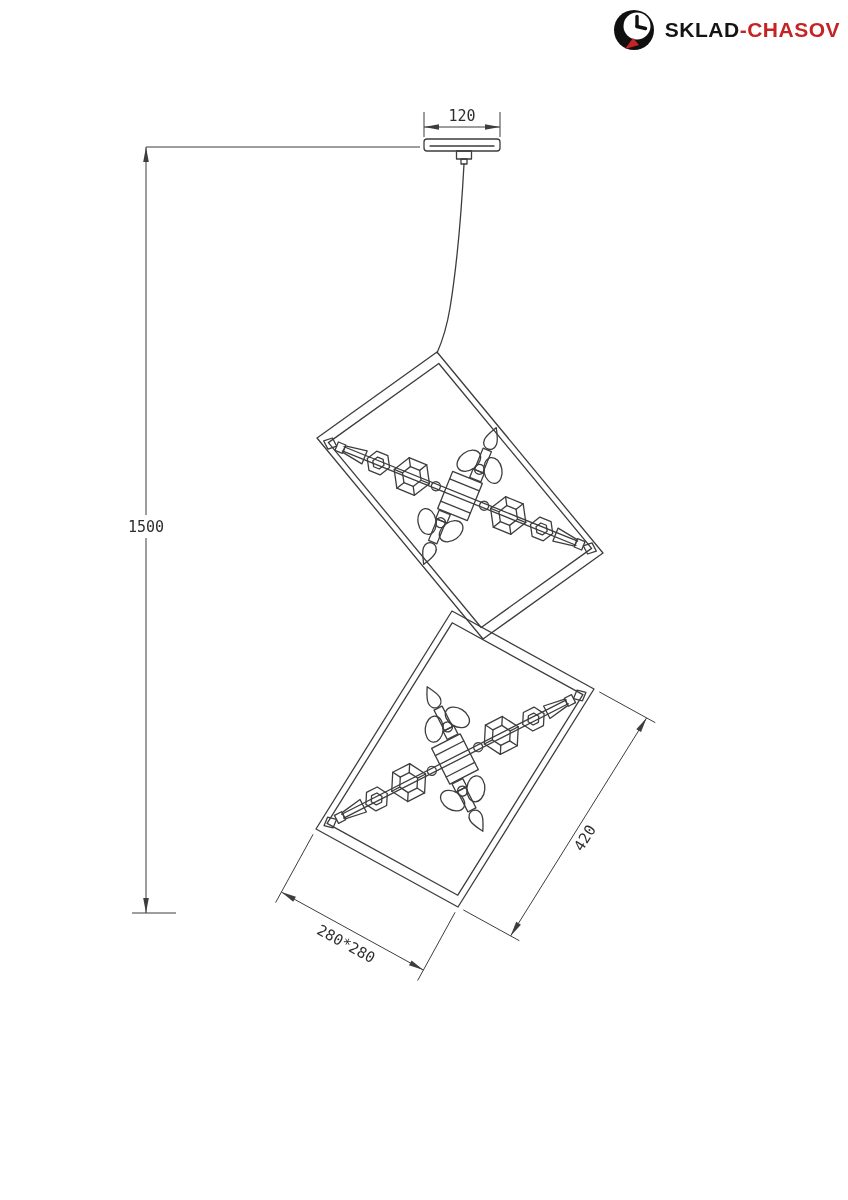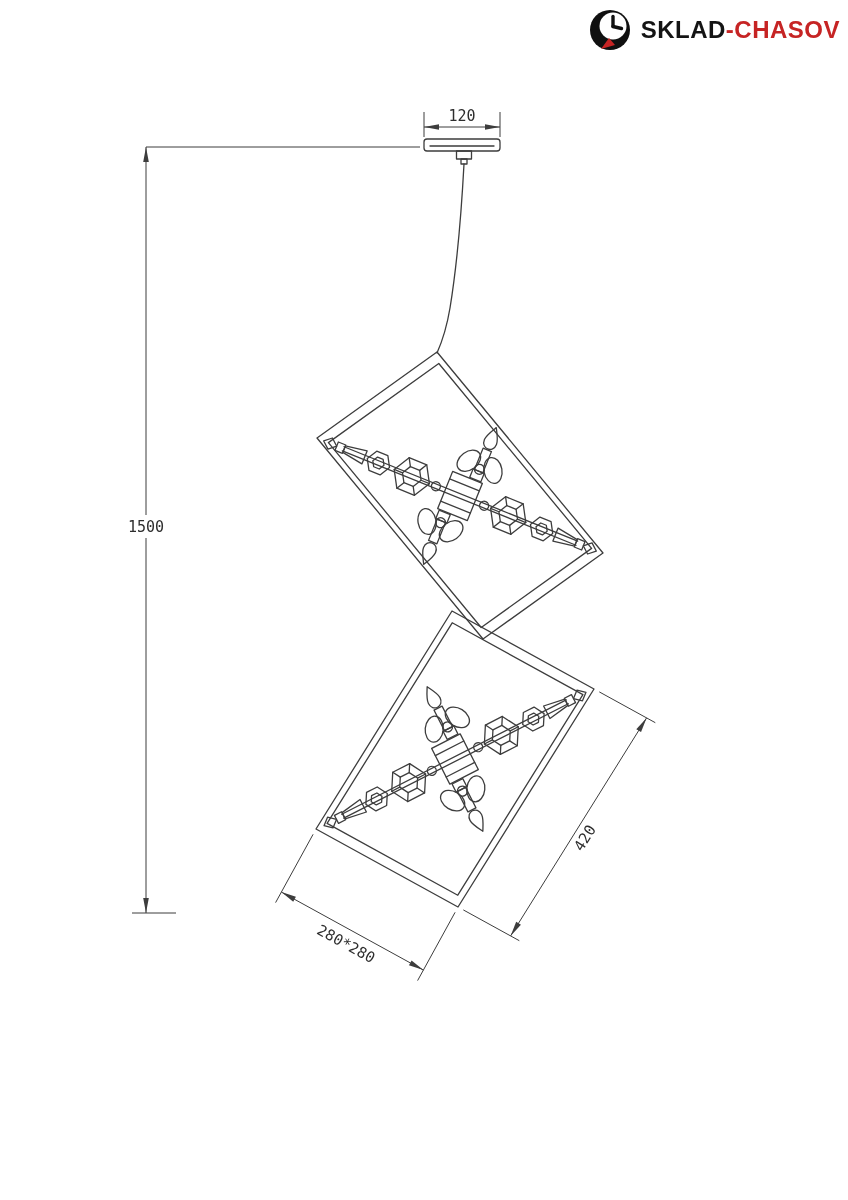--- a/index.html
+++ b/index.html
@@ -13,21 +13,21 @@
   }
   .header {
     position: absolute;
     top: 8px;
     right: 8px;
     display: flex;
     align-items: center;
     gap: 9px;
   }
   .brand-text {
-    font-size: 24px;
+    font-size: 21px;
     font-weight: 800;
     letter-spacing: 0.5px;
     white-space: nowrap;
     line-height: 44px;
   }
   .brand-primary { color: #141414; }
   .brand-secondary { color: #c62424; }
   .drawing {
     position: absolute;
     left: 0; top: 0;

